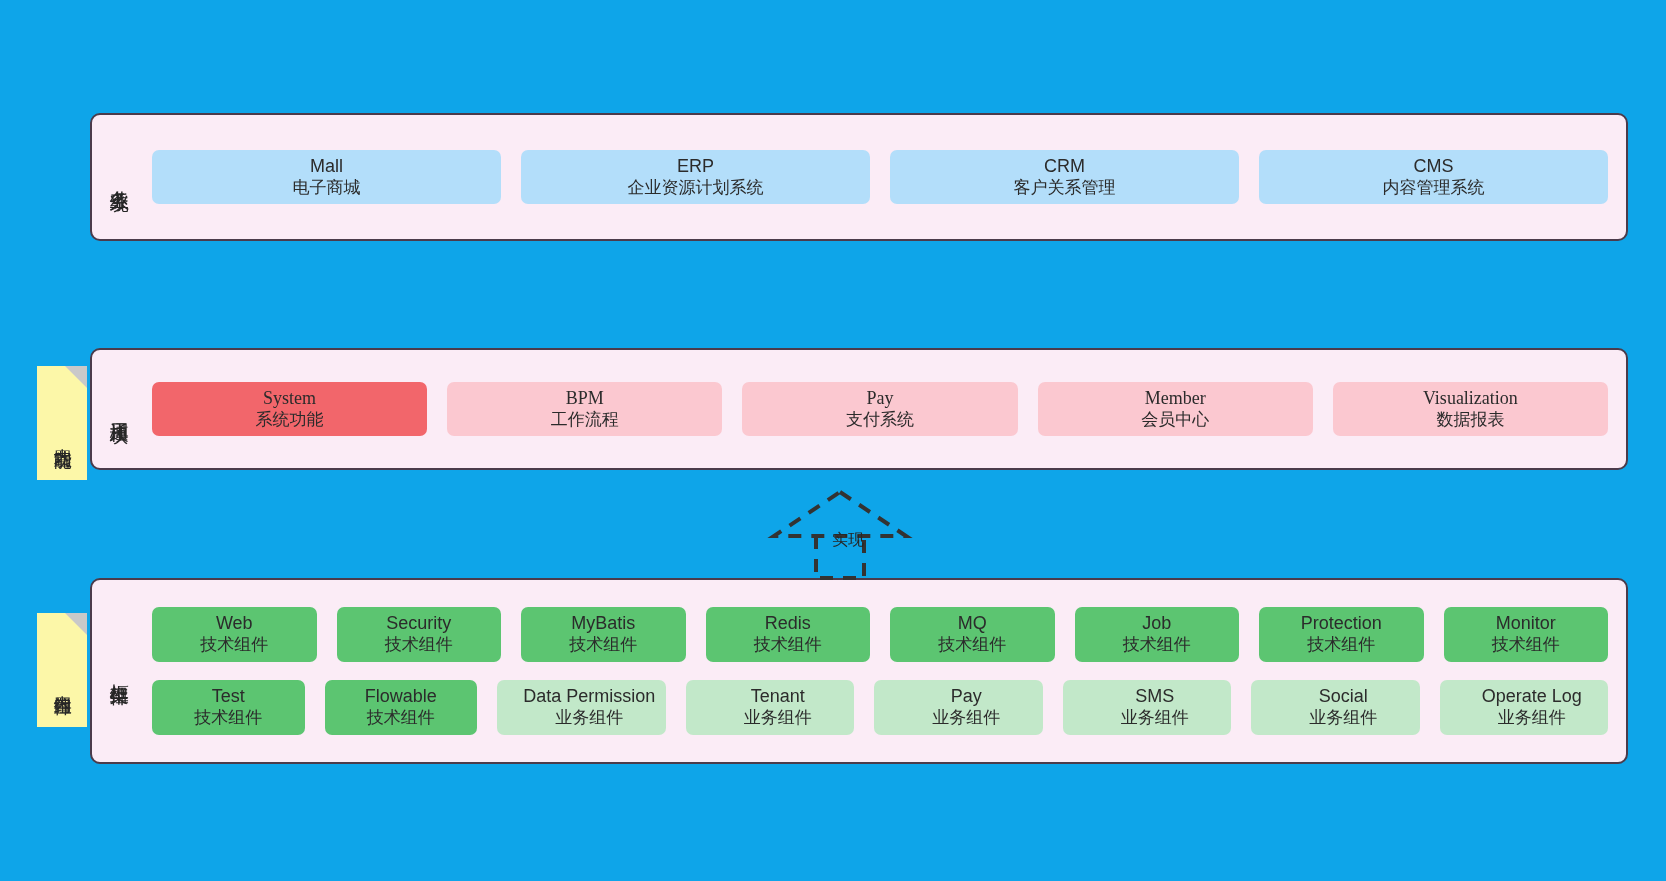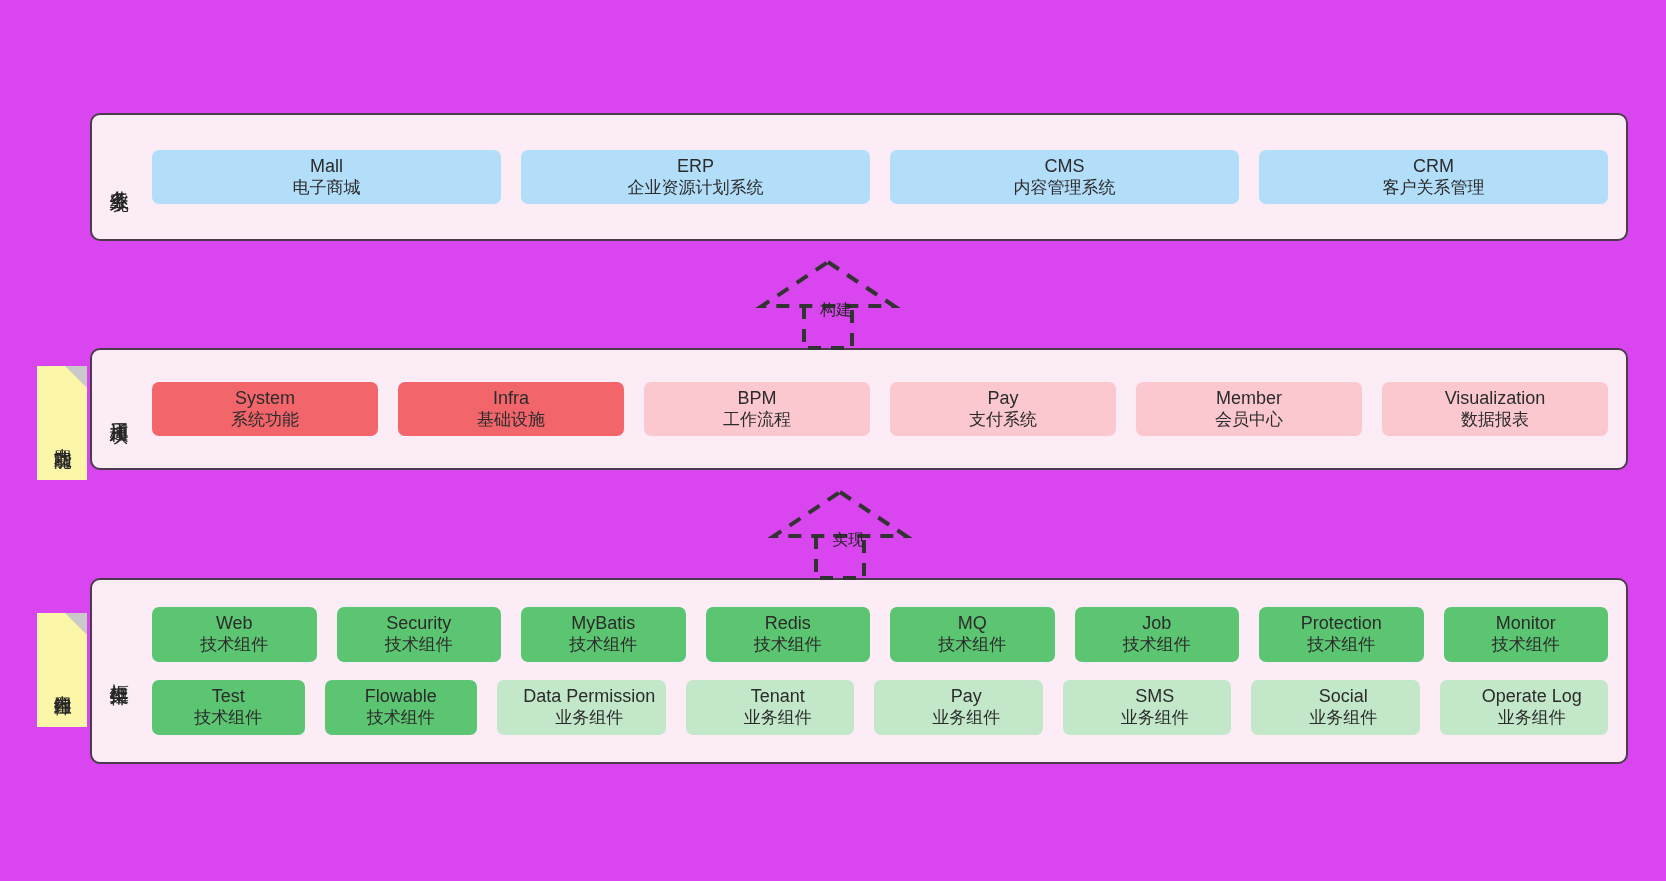--- a/index.html
+++ b/index.html
@@ -5,21 +5,21 @@
   * { box-sizing: border-box; }
   html, body {
     margin: 0; padding: 0;
     background: #fafaf9;
     font-family: "Liberation Sans", "DejaVu Sans", sans-serif;
   }
   #canvas {
     position: relative;
     width: 1666px;
     height: 881px;
-    background: #d946ef;
+    background: #0ea5e9;
     overflow: hidden;
   }
 
   
   .band {
     position: absolute;
     background: #fbecf6;
     border: 2px solid #4b3b4b;
     border-radius: 10px;
     display: flex;
@@ -130,52 +130,41 @@
       <div class="band-row">
         <div class="node n-blue">
           <span class="t1">Mall</span>
           <span class="t2">电子商城</span>
         </div>
         <div class="node n-blue">
           <span class="t1">ERP</span>
           <span class="t2">企业资源计划系统</span>
         </div>
         <div class="node n-blue">
+          <span class="t1">CRM</span>
+          <span class="t2">客户关系管理</span>
+        </div>
+        <div class="node n-blue">
           <span class="t1">CMS</span>
           <span class="t2">内容管理系统</span>
         </div>
-        <div class="node n-blue">
-          <span class="t1">CRM</span>
-          <span class="t2">客户关系管理</span>
-        </div>
       </div>
     </div>
   </div>
 
-  <div class="arrow" style="left:758px; top:258px;">
-    <svg width="150" height="92" viewBox="0 0 150 92">
-      <path d="M 70 4 L 136 48 L 4 48 Z" fill="none" stroke="#333" stroke-width="4" stroke-dasharray="13 10" stroke-linecap="butt"></path>
-      <path d="M 46 48 L 46 90 L 94 90 L 94 48" fill="none" stroke="#333" stroke-width="4" stroke-dasharray="13 10" stroke-linecap="butt"></path>
-    </svg>
-    <span class="arrow-label">构建</span>
-  </div>
 
   <div class="note" style="left:37px; top:366px; height:114px;">内置功能</div>
 
-  <div class="band" id="band-common" style="left:90px; top:348px; width:1538px; height:122px;">
+  <div class="band" id="band-common" style="left:90px; top:348px; width:1538px; height:122px;font-family:Liberation Serif, serif;">
     <div class="band-label">通用模块</div>
     <div class="band-body">
       <div class="band-row">
         <div class="node n-red">
           <span class="t1">System</span>
           <span class="t2">系统功能</span>
-        </div>
-        <div class="node n-red">
-          <span class="t1">Infra</span>
-          <span class="t2">基础设施</span>
         </div>
         <div class="node n-pink">
           <span class="t1">BPM</span>
           <span class="t2">工作流程</span>
         </div>
         <div class="node n-pink">
           <span class="t1">Pay</span>
           <span class="t2">支付系统</span>
         </div>
         <div class="node n-pink">

